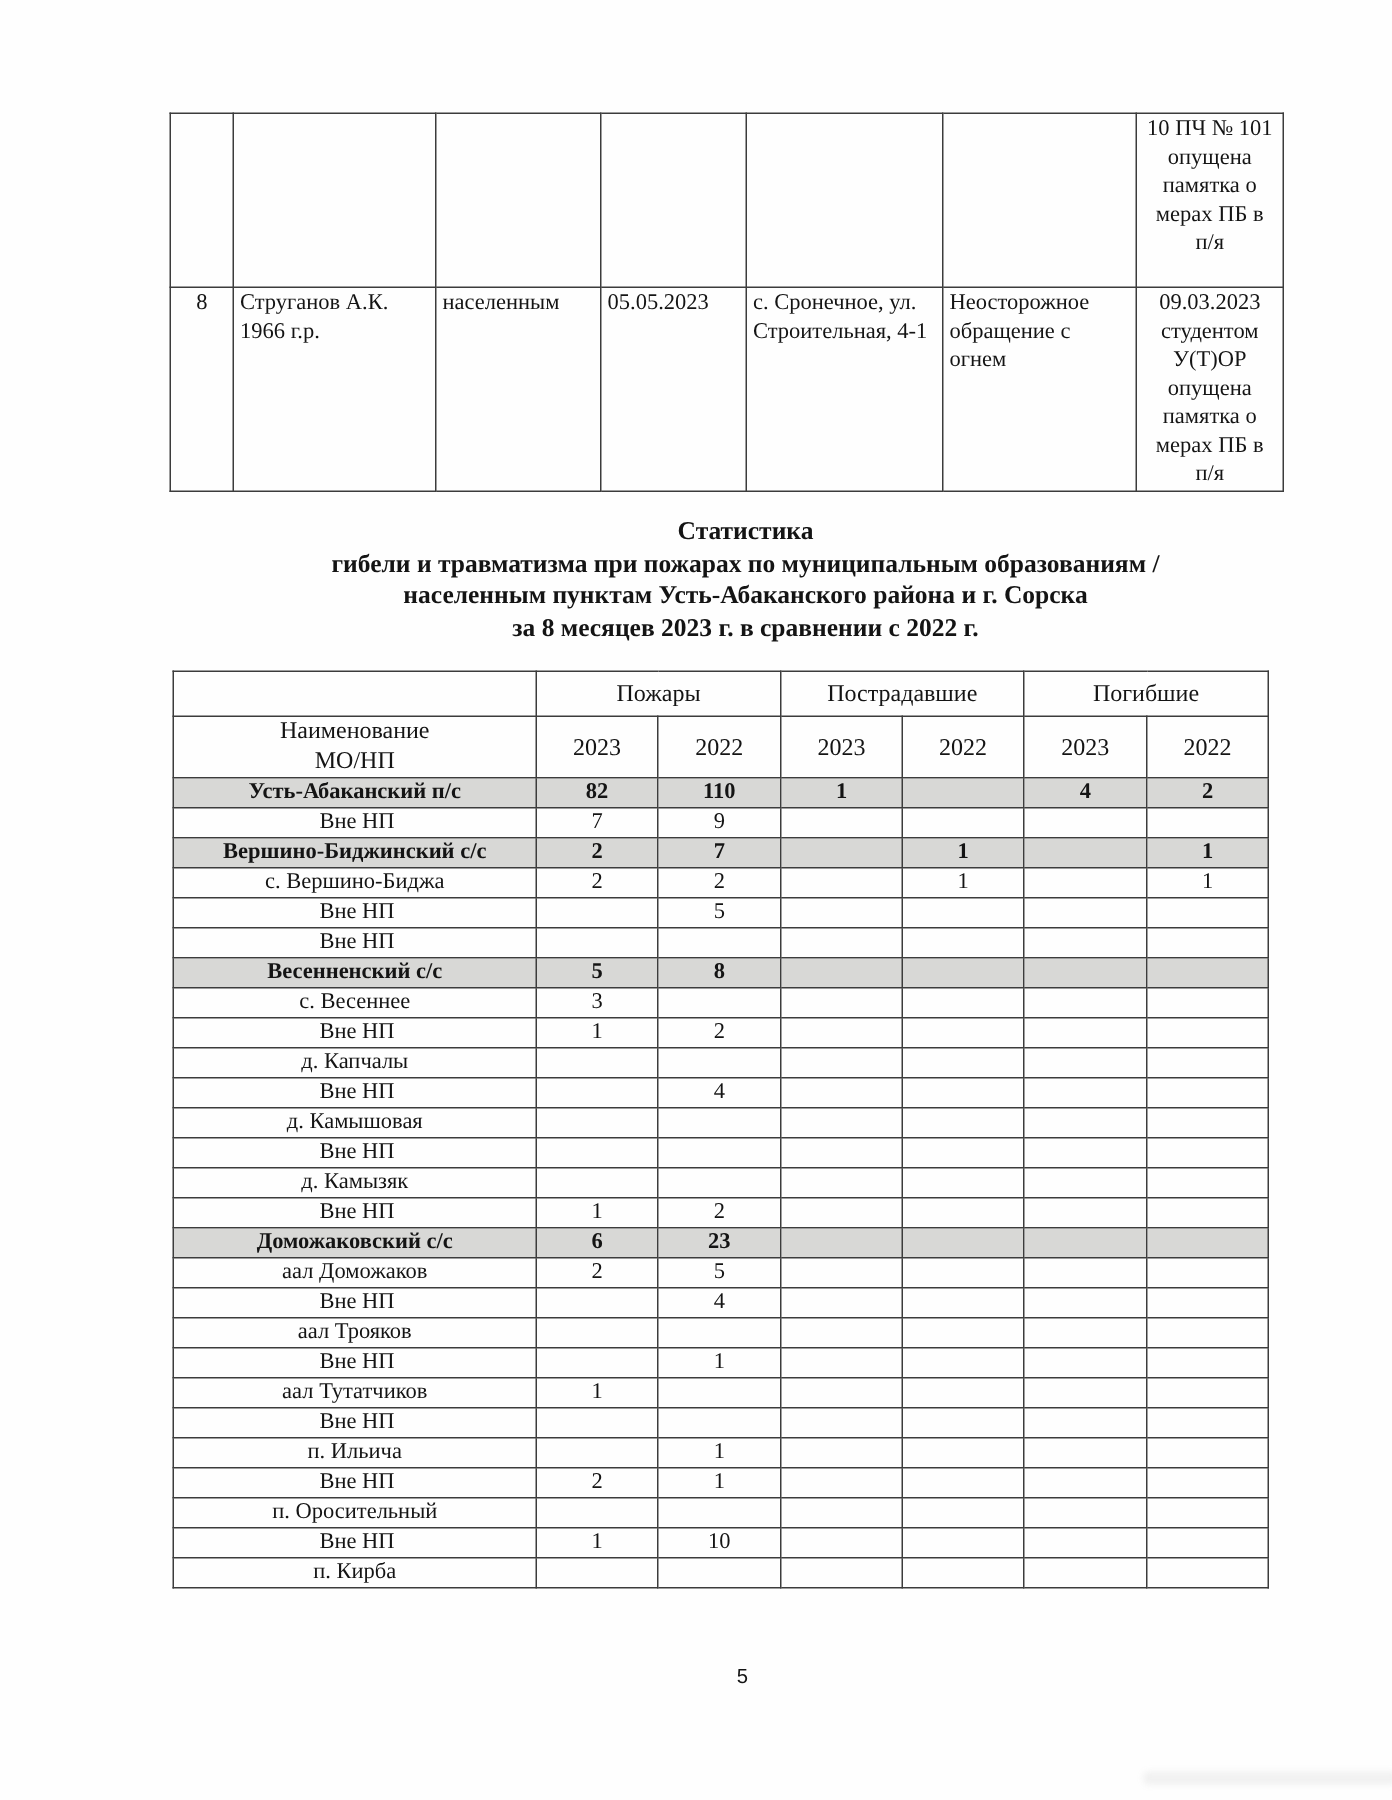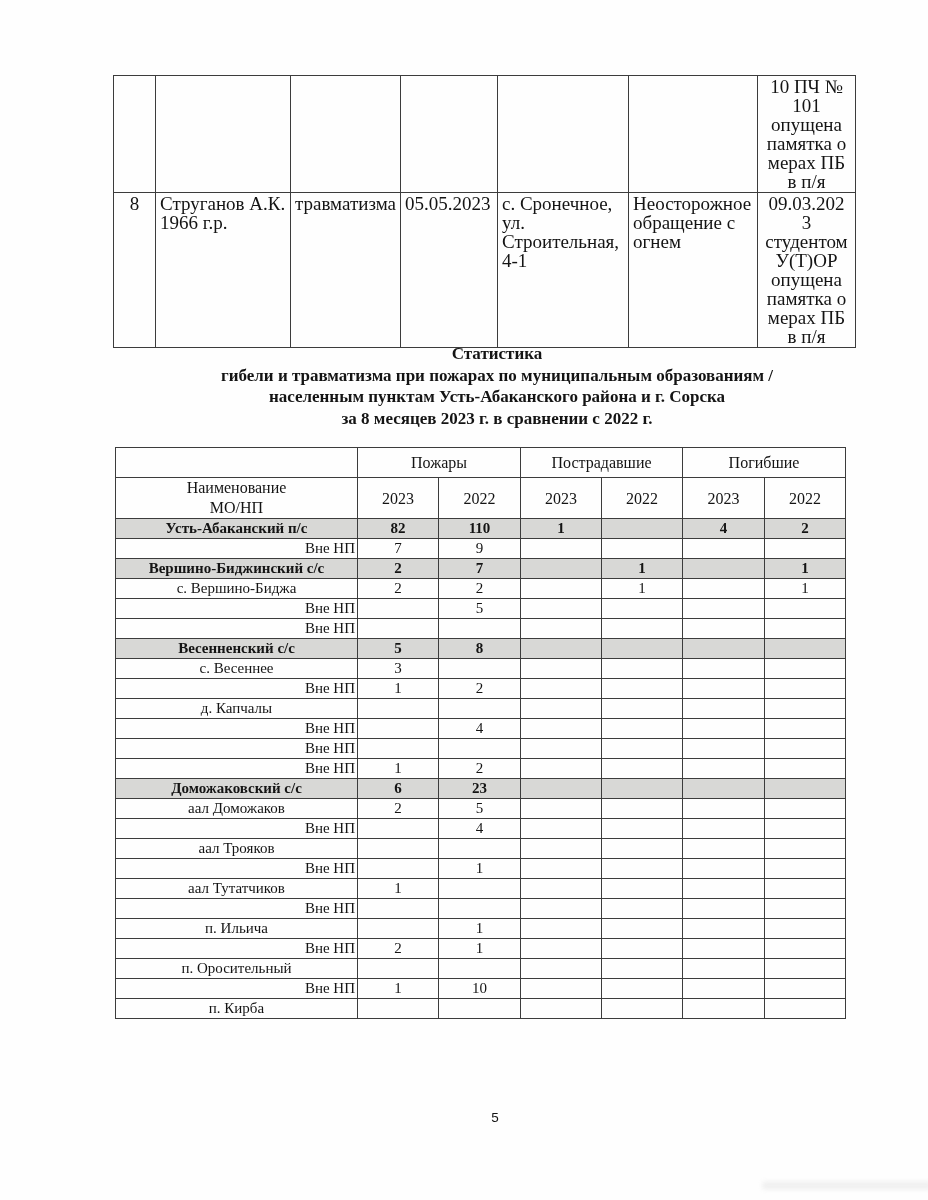--- a/index.html
+++ b/index.html
@@ -8,21 +8,21 @@
     font-family:"Liberation Serif","DejaVu Serif",serif;color:#141414;
     overflow:hidden;
   }
   .page{position:absolute;inset:0;background:#fefefe;}
 
   
   .top-table-wrap{position:absolute;left:113px;top:75px;width:742px;}
   table{border-collapse:collapse;table-layout:fixed;width:100%;}
   td{border:1px solid #3c3c3c;overflow:hidden;}
   .tt td{
-    vertical-align:top;padding:1px 4px;font-size:19px;line-height:19px;
+    vertical-align:top;padding:1px 4px;font-size:15px;line-height:19px;
     word-wrap:break-word;
   }
   .tt .cont-row td{height:113px;}
   .tt .main-row td{height:131px;}
   .tt .tt-num{text-align:center;}
   .tt .tt-action{text-align:center;padding:1px 6px;}
 
   
   .doc-title{
     position:absolute;left:132px;top:343px;width:730px;text-align:center;
@@ -33,21 +33,21 @@
   
   .stats-wrap{position:absolute;left:115px;top:447px;width:730px;}
   .st td{font-size:15px;line-height:19px;padding:0 2px;vertical-align:middle;}
   .st thead .grp td{height:29px;text-align:center;font-size:16px;}
   .st thead .yrs td{height:40px;text-align:center;font-size:16px;}
   .st thead .name-hdr{white-space:pre-line;line-height:20px;margin-top:30px;}
   .st .name-cell{text-align:center;margin-top:20px;}
   .st .val-cell{text-align:center;}
   .st tbody td{height:19px;}
   .st tr.section td{background:#d8d8d6;font-weight:bold;}
-  .st tr.vne .name-cell{text-align:right;padding-left:5px;}
+  .st tr.vne .name-cell{text-align:center;padding-left:5px;}
 
   
   .page-number{
     position:absolute;left:130px;top:1110px;width:730px;text-align:center;
     font-family:"Liberation Sans","DejaVu Sans",sans-serif;font-size:13.5px;
   }
   .scan-smudge{
     position:absolute;left:762px;top:1181px;width:170px;height:9px;
     background:rgba(130,130,130,0.10);filter:blur(2px);border-radius:4px;
   }
@@ -74,21 +74,21 @@
           <td></td>
           <td></td>
           <td></td>
           <td></td>
           <td></td>
           <td class="tt-action">10 ПЧ № 101 опущена памятка о мерах ПБ в п/я</td>
         </tr>
         <tr class="main-row">
           <td class="tt-num">8</td>
           <td>Струганов А.К. 1966 г.р.</td>
-          <td>травматизма</td>
+          <td>населенным</td>
           <td>05.05.2023</td>
           <td>с. Сронечное, ул. Строительная, 4-1</td>
           <td>Неосторожное обращение с огнем</td>
           <td class="tt-action">09.03.2023 студентом У(Т)ОР опущена памятка о мерах ПБ в п/я</td>
         </tr>
       </tbody>
     </table>
   </div>
 
   <div class="doc-title">
@@ -220,22 +220,40 @@
           </tr>
           <tr class="vne">
             <td class="name-cell">Вне НП</td>
             <td class="val-cell"></td>
             <td class="val-cell">4</td>
             <td class="val-cell"></td>
             <td class="val-cell"></td>
             <td class="val-cell"></td>
             <td class="val-cell"></td>
           </tr>
-          <tr class="vne">
-            <td class="name-cell">Вне НП</td>
+          <tr class="settlement">
+            <td class="name-cell">д. Камышовая</td>
+            <td class="val-cell"></td>
+            <td class="val-cell"></td>
+            <td class="val-cell"></td>
+            <td class="val-cell"></td>
+            <td class="val-cell"></td>
+            <td class="val-cell"></td>
+          </tr>
+          <tr class="vne">
+            <td class="name-cell">Вне НП</td>
+            <td class="val-cell"></td>
+            <td class="val-cell"></td>
+            <td class="val-cell"></td>
+            <td class="val-cell"></td>
+            <td class="val-cell"></td>
+            <td class="val-cell"></td>
+          </tr>
+          <tr class="settlement">
+            <td class="name-cell">д. Камызяк</td>
             <td class="val-cell"></td>
             <td class="val-cell"></td>
             <td class="val-cell"></td>
             <td class="val-cell"></td>
             <td class="val-cell"></td>
             <td class="val-cell"></td>
           </tr>
           <tr class="vne">
             <td class="name-cell">Вне НП</td>
             <td class="val-cell">1</td>

